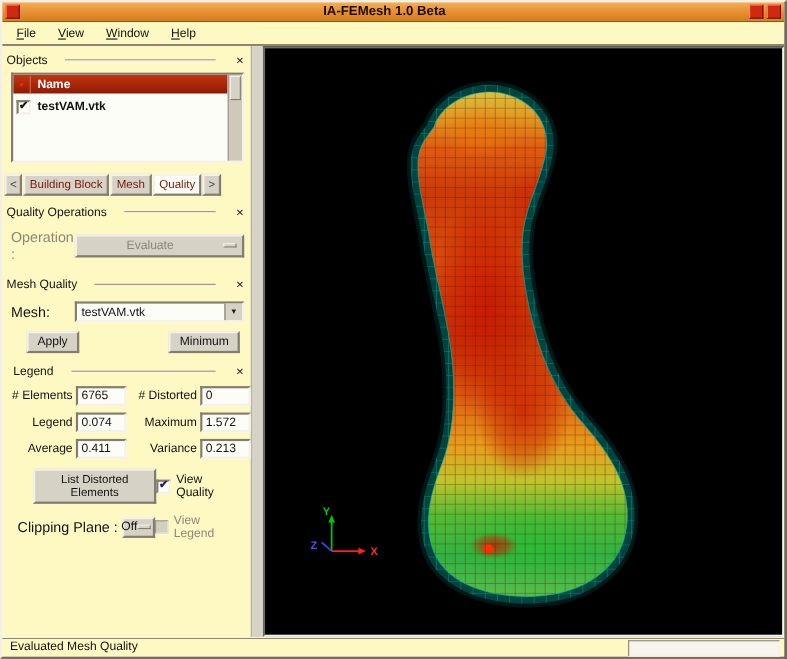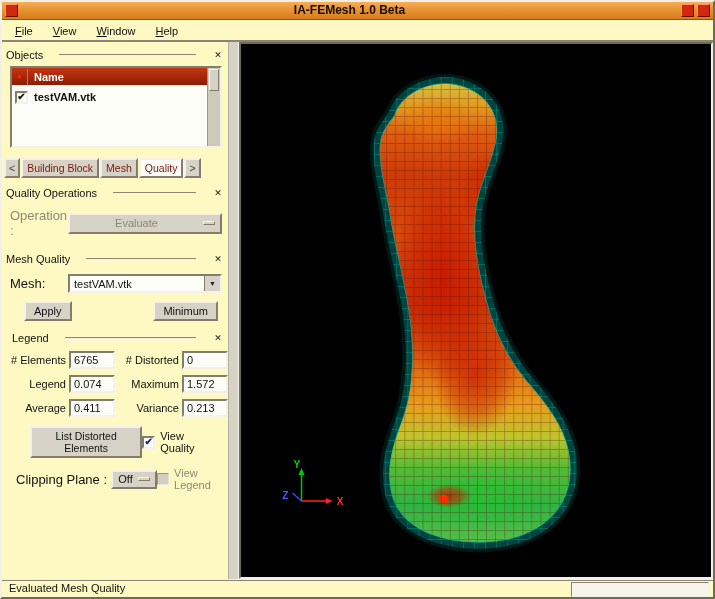--- a/index.html
+++ b/index.html
@@ -61,21 +61,21 @@
     border:2px solid; border-color:#f4f1e8 #827d6d #827d6d #f4f1e8; }
   .tab.active { background:#fdfdf8; }
   .tab.arrow { padding:2px 3px; color:#444; }
   
   .form-row { display:flex; align-items:center; margin:8px 6px 0 8px; }
   .form-label { font-size:13px; width:58px; flex:none; }
   .form-label.auto { width:auto; margin-right:4px; }
   .disabled { color:#8d8777; }
   .option-menu { flex:1; height:21px; background:#d6d2c6; display:flex; align-items:center;
     border:2px solid; border-color:#f4f1e8 #827d6d #827d6d #f4f1e8; }
-  .option-menu.small { flex:none; width:46px; height:19px; }
+  .option-menu.small { flex:none; width:30px; height:19px;justify-content:center; }
   .om-value { flex:1; text-align:center; font-size:11px; }
   .om-dash { width:12px; height:4px; margin-right:5px; flex:none; background:#d6d2c6;
     border:1px solid; border-color:#f4f1e8 #827d6d #827d6d #f4f1e8; }
   .combobox { flex:1; height:19px; background:#fdfdf8; display:flex; align-items:center;
     border:2px solid; border-color:#827d6d #f4f1e8 #f4f1e8 #827d6d; }
   .combo-value { flex:1; font-size:11px; padding-left:4px; white-space:nowrap; }
   .combo-btn { width:16px; align-self:stretch; background:#d6d2c6; border-left:1px solid #827d6d;
     display:flex; align-items:center; justify-content:center; flex:none; }
   .combo-btn .arrow { font-size:7px; color:#222; }
   .btn { font-family:inherit; font-size:11px; color:#111; background:#d6d2c6; padding:2px 8px;

